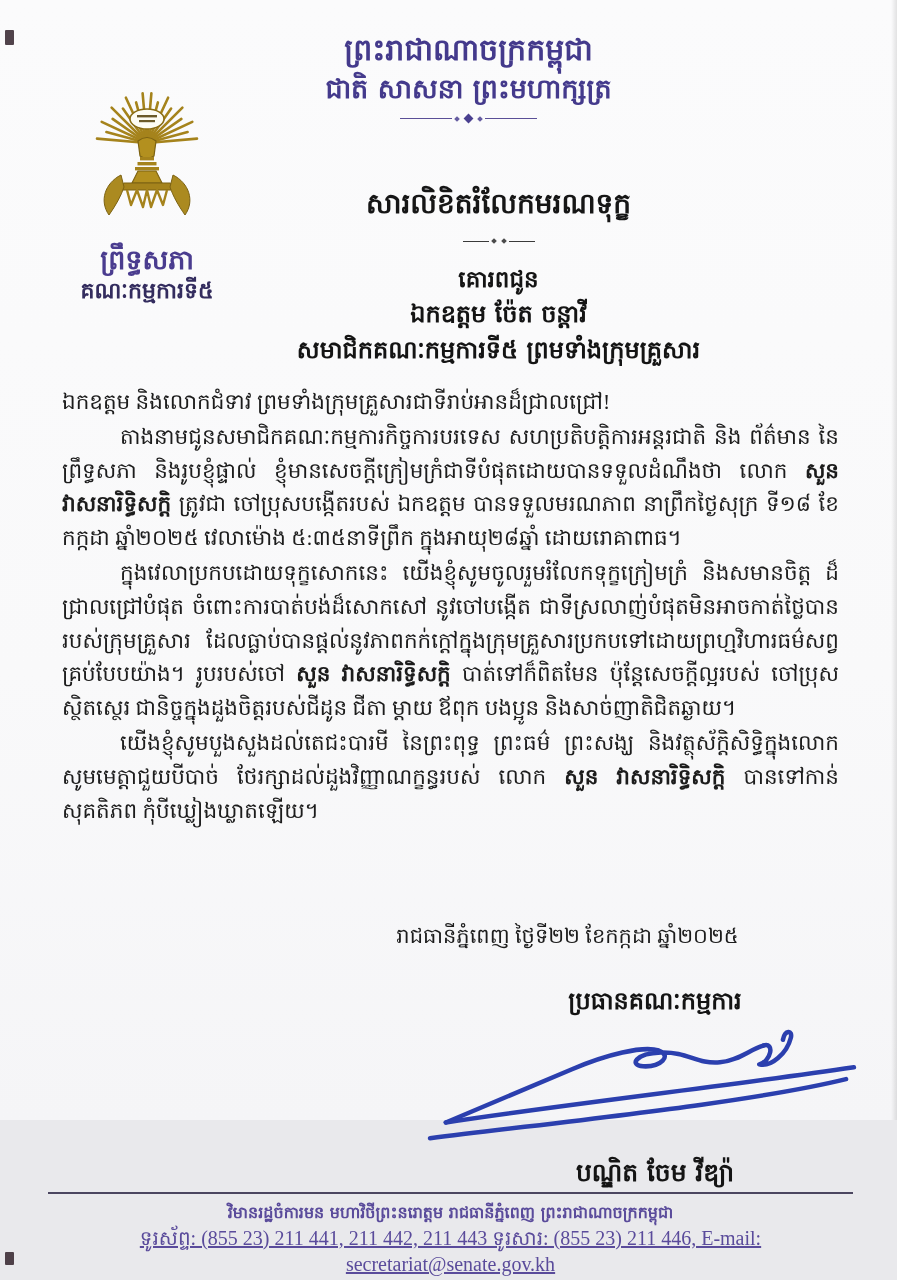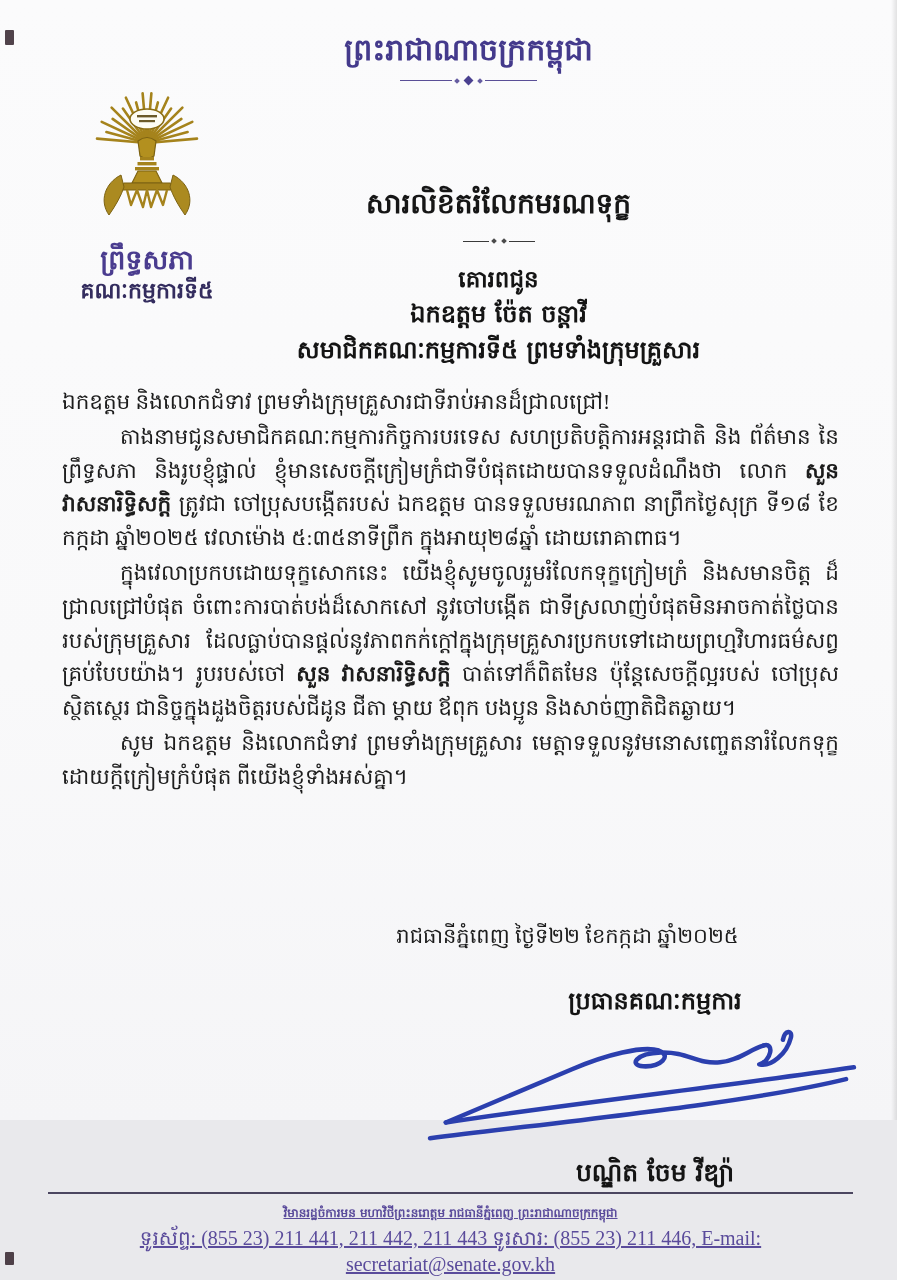--- a/index.html
+++ b/index.html
@@ -61,34 +61,35 @@
   .signer-title{position:absolute;top:986px;left:455px;width:400px;text-align:center;
     font-family:"DejaVu Sans",sans-serif;font-weight:bold;font-size:24px;color:#141414;}
   .signature{position:absolute;top:1018px;left:418px;width:446px;height:138px;}
   .signer-name{position:absolute;top:1150px;left:455px;width:400px;text-align:center;
     font-family:"DejaVu Sans",sans-serif;font-weight:bold;font-size:25px;color:#141414;margin-top:7px;}
 
   
   .footer{position:absolute;top:1192px;left:48px;right:44px;
     border-top:2px solid #4b4660;padding-top:7px;text-align:center;
     color:#5a4b9b;}
-  .footer .f1{font-family:"DejaVu Sans",sans-serif;font-weight:bold;font-size:12px;line-height:24px;text-decoration:underline;}
+  .footer .f1{font-family:"DejaVu Sans",sans-serif;font-weight:bold;font-size:16px;line-height:24px;}
   .footer .f2{font-size:20px;line-height:26px;text-decoration:underline;}
 </style>
 </head>
 <body>
 
 <div class="page">
 
   <div class="edge-shade"></div>
   <div class="corner-mark top"></div>
   <div class="corner-mark bottom"></div>
 
   <div class="kingdom">
     <div class="l1">ព្រះរាជាណាចក្រកម្ពុជា</div>
+    <div class="l2">ជាតិ សាសនា ព្រះមហាក្សត្រ</div>
     <div class="orn">
       <div class="bar"></div>
       <div class="dia small"></div>
       <div class="dia"></div>
       <div class="dia small"></div>
       <div class="bar"></div>
     </div>
   </div>
 
   <div class="emblem-wrap">
@@ -143,21 +144,21 @@
   <div class="salute">
     <div class="s1">គោរពជូន</div>
     <div class="s2">ឯកឧត្តម ច៉ែត ចន្ដាវី</div>
     <div class="s3">សមាជិកគណៈកម្មការទី៥ ព្រមទាំងក្រុមគ្រួសារ</div>
   </div>
 
   <div class="body-text">
       <p class="no-indent"><span>ឯកឧត្តម និងលោកជំទាវ ព្រមទាំងក្រុមគ្រួសារជាទីរាប់អានដ៏ជ្រាលជ្រៅ!</span></p>
       <p><span>តាងនាមជូនសមាជិកគណៈកម្មការកិច្ចការបរទេស សហប្រតិបត្តិការអន្តរជាតិ និង ព័ត៌មាន នៃព្រឹទ្ធសភា និងរូបខ្ញុំផ្ទាល់ ខ្ញុំមានសេចក្តីក្រៀមក្រំជាទីបំផុតដោយបានទទួលដំណឹងថា លោក </span><b>សួន វាសនារិទ្ធិសក្តិ</b><span> ត្រូវជា ចៅប្រុសបង្កើតរបស់ ឯកឧត្តម បានទទួលមរណភាព នាព្រឹកថ្ងៃសុក្រ ទី១៨ ខែកក្កដា ឆ្នាំ២០២៥ វេលាម៉ោង ៥:៣៥នាទីព្រឹក ក្នុងអាយុ២៨ឆ្នាំ ដោយរោគាពាធ។</span></p>
       <p><span>ក្នុងវេលាប្រកបដោយទុក្ខសោកនេះ យើងខ្ញុំសូមចូលរួមរំលែកទុក្ខក្រៀមក្រំ និងសមានចិត្ត ដ៏ជ្រាលជ្រៅបំផុត ចំពោះការបាត់បង់ដ៏សោកសៅ នូវចៅបង្កើត ជាទីស្រលាញ់បំផុតមិនអាចកាត់ថ្លៃបាន របស់ក្រុមគ្រួសារ ដែលធ្លាប់បានផ្តល់នូវភាពកក់ក្តៅក្នុងក្រុមគ្រួសារប្រកបទៅដោយព្រហ្មវិហារធម៌សព្វ គ្រប់បែបយ៉ាង។ រូបរបស់ចៅ </span><b>សួន វាសនារិទ្ធិសក្តិ</b><span> បាត់ទៅក៏ពិតមែន ប៉ុន្តែសេចក្តីល្អរបស់ ចៅប្រុស ស្ថិតស្ថេរ ជានិច្ចក្នុងដួងចិត្តរបស់ជីដូន ជីតា ម្តាយ ឪពុក បងប្អូន និងសាច់ញាតិជិតឆ្ងាយ។</span></p>
-      <p><span>សូម ឯកឧត្តម និងលោកជំទាវ ព្រមទាំងក្រុមគ្រួសារ មេត្តាទទួលនូវមនោសញ្ចេតនារំលែកទុក្ខ ដោយក្តីក្រៀមក្រំបំផុត ពីយើងខ្ញុំទាំងអស់គ្នា។</span></p>
+      <p><span>យើងខ្ញុំសូមបួងសួងដល់តេជះបារមី នៃព្រះពុទ្ធ ព្រះធម៌ ព្រះសង្ឃ និងវត្ថុស័ក្តិសិទ្ធិក្នុងលោក សូមមេត្តាជួយបីបាច់ ថែរក្សាដល់ដួងវិញ្ញាណក្ខន្ធរបស់ លោក </span><b>សួន វាសនារិទ្ធិសក្តិ</b><span> បានទៅកាន់សុគតិភព កុំបីឃ្លៀងឃ្លាតឡើយ។</span></p>
     </div>
 
   <div class="dateblock">
     <div>រាជធានីភ្នំពេញ ថ្ងៃទី២២ ខែកក្កដា ឆ្នាំ២០២៥</div>
   </div>
   <div class="signer-title">ប្រធានគណៈកម្មការ</div>
 
   <svg class="signature" viewBox="0 0 440 140">
     <g fill="none" stroke="#2b3fae" stroke-width="4.6" stroke-linecap="round" stroke-linejoin="round">
       <path d="M 22 106 L 150 52 C 185 37 222 28 238 33 C 252 38 240 50 222 49 C 208 48 214 36 240 35 C 268 34 276 47 300 45 C 320 43 330 32 344 28"></path>

